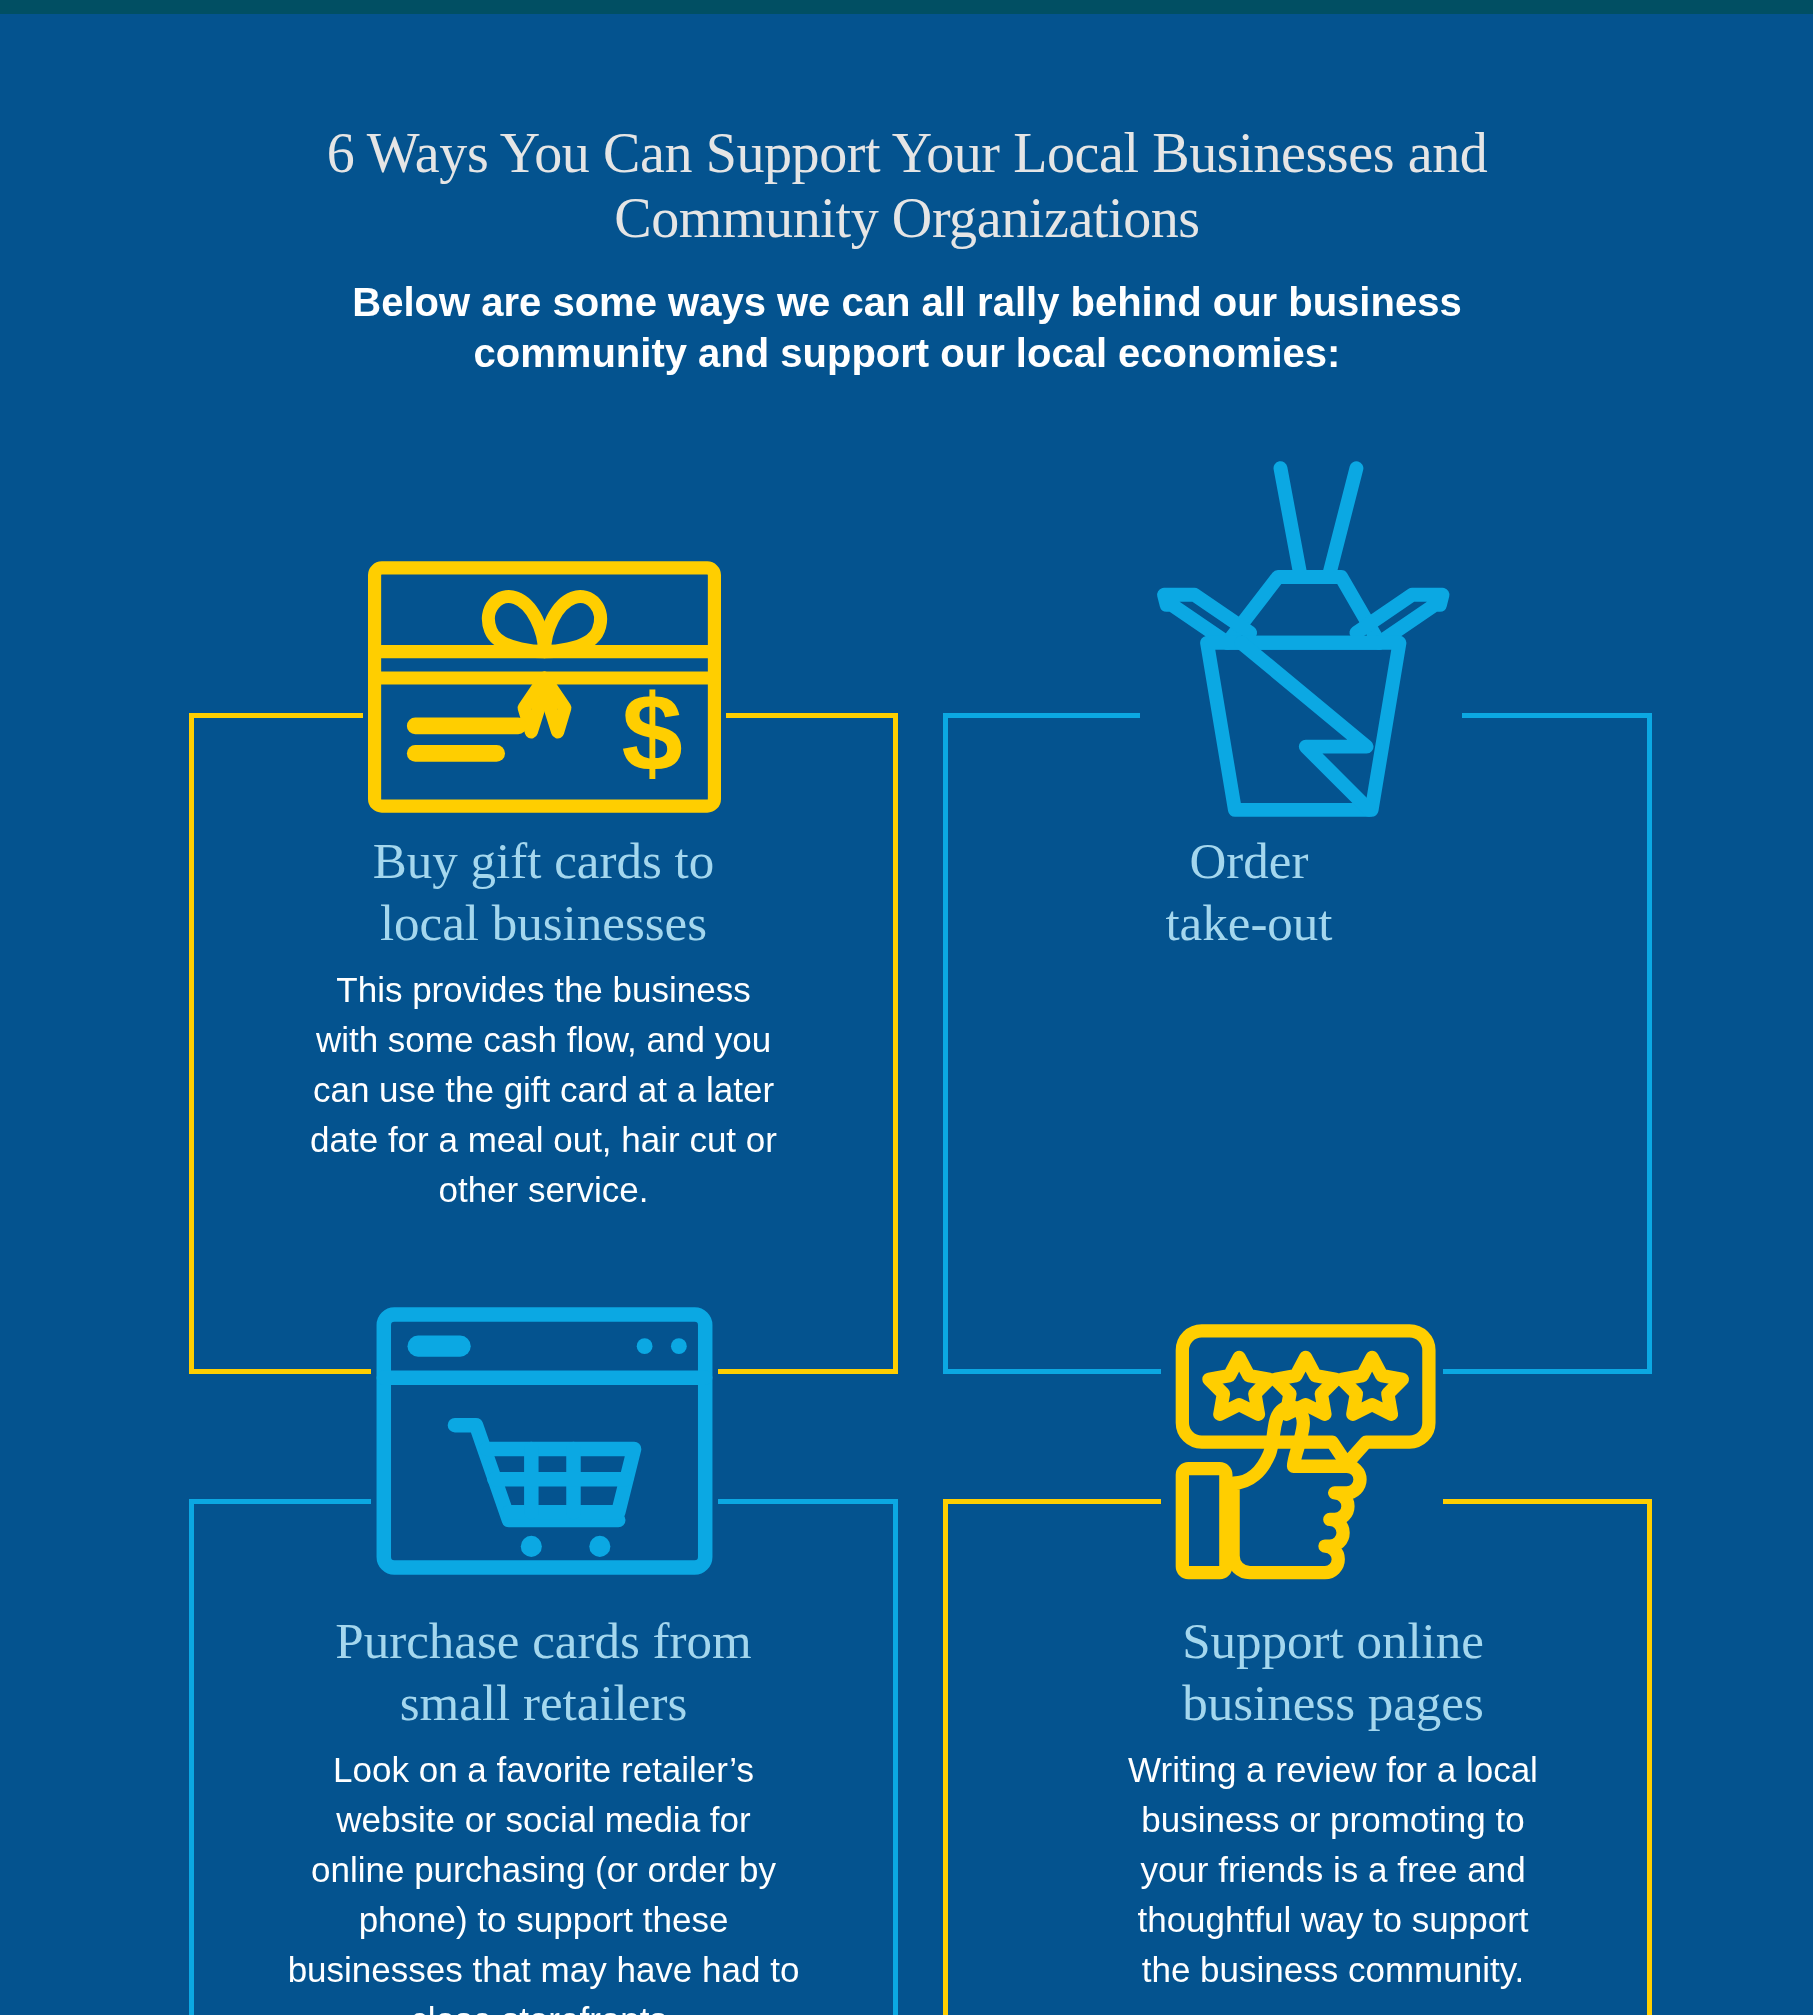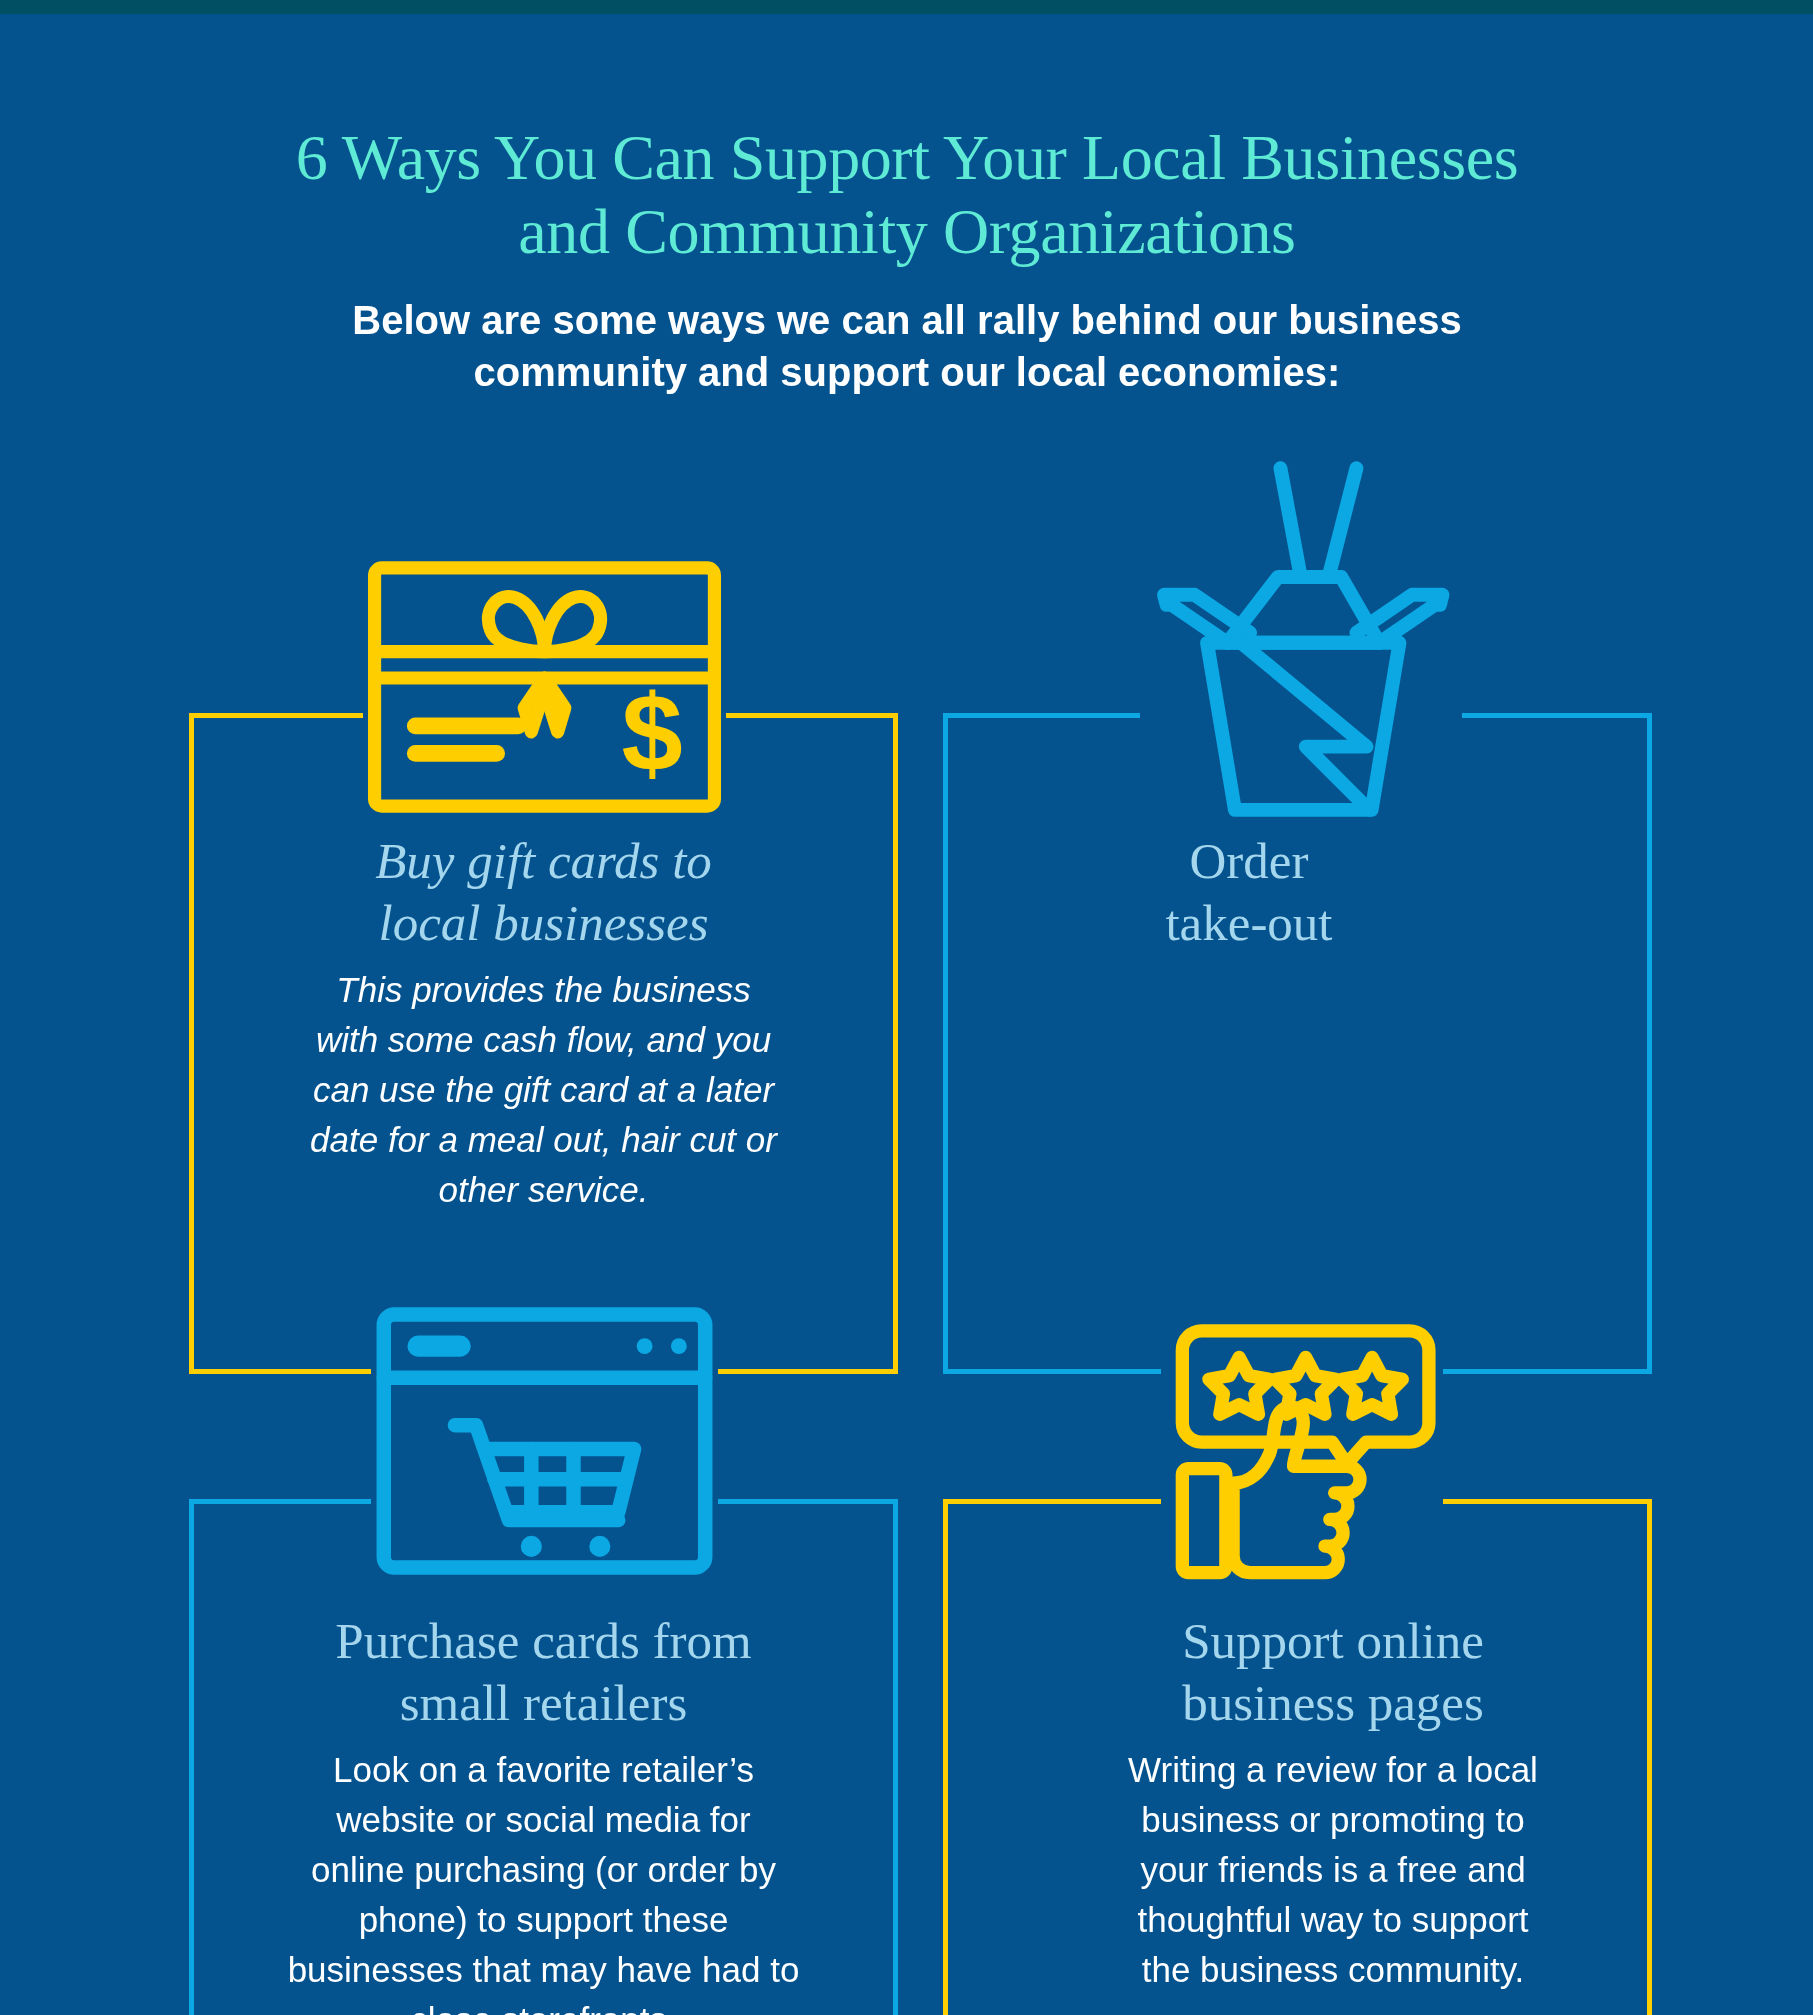--- a/index.html
+++ b/index.html
@@ -15,22 +15,22 @@
     position:absolute;left:0;top:0;width:1814px;height:13.7px;
     background:#014F63;
   }
   
   .header{
     position:absolute;left:0;top:121px;width:1814px;
     text-align:center;
   }
   .title{
     font-family:"Liberation Serif",serif;
-    color:#5eead4;
-    font-size:64px;
+    color:#e5e5e5;
+    font-size:56px;
     line-height:1.16;
     letter-spacing:-0.4px;
     margin:0 auto;
     width:1290px;
     font-weight:400;
   }
   .subtitle{
     font-family:"Liberation Sans",sans-serif;
     color:#FFFFFF;
     font-size:40px;
@@ -94,21 +94,21 @@
 <div class="header">
   <h1 class="title">6 Ways You Can Support Your Local
 Businesses and Community Organizations</h1>
   <p class="subtitle">Below are some ways we can all rally behind our business community
 and support our local economies:</p>
 </div>
 
 <div class="grid">
 
   <div class="card yellow" style="left:189px;top:713px;width:709px;height:661px;"></div>
-  <div class="card-text" style="left:189px;top:830px;width:709px;font-style:italic;">
+  <div class="card-text" style="left:189px;top:830px;width:709px;">
     <h2 class="card-title">Buy gift cards to
 local businesses</h2>
     <p class="card-body">This provides the business
 with some cash flow, and you
 can use the gift card at a later
 date for a meal out, hair cut or
 other service.</p>
   </div>
   <div class="icon-bg" style="left:363px;top:560px;width:363px;height:258px;"></div>
   <div class="icon" style="left:365px;top:558px;width:359px;height:258px;">

